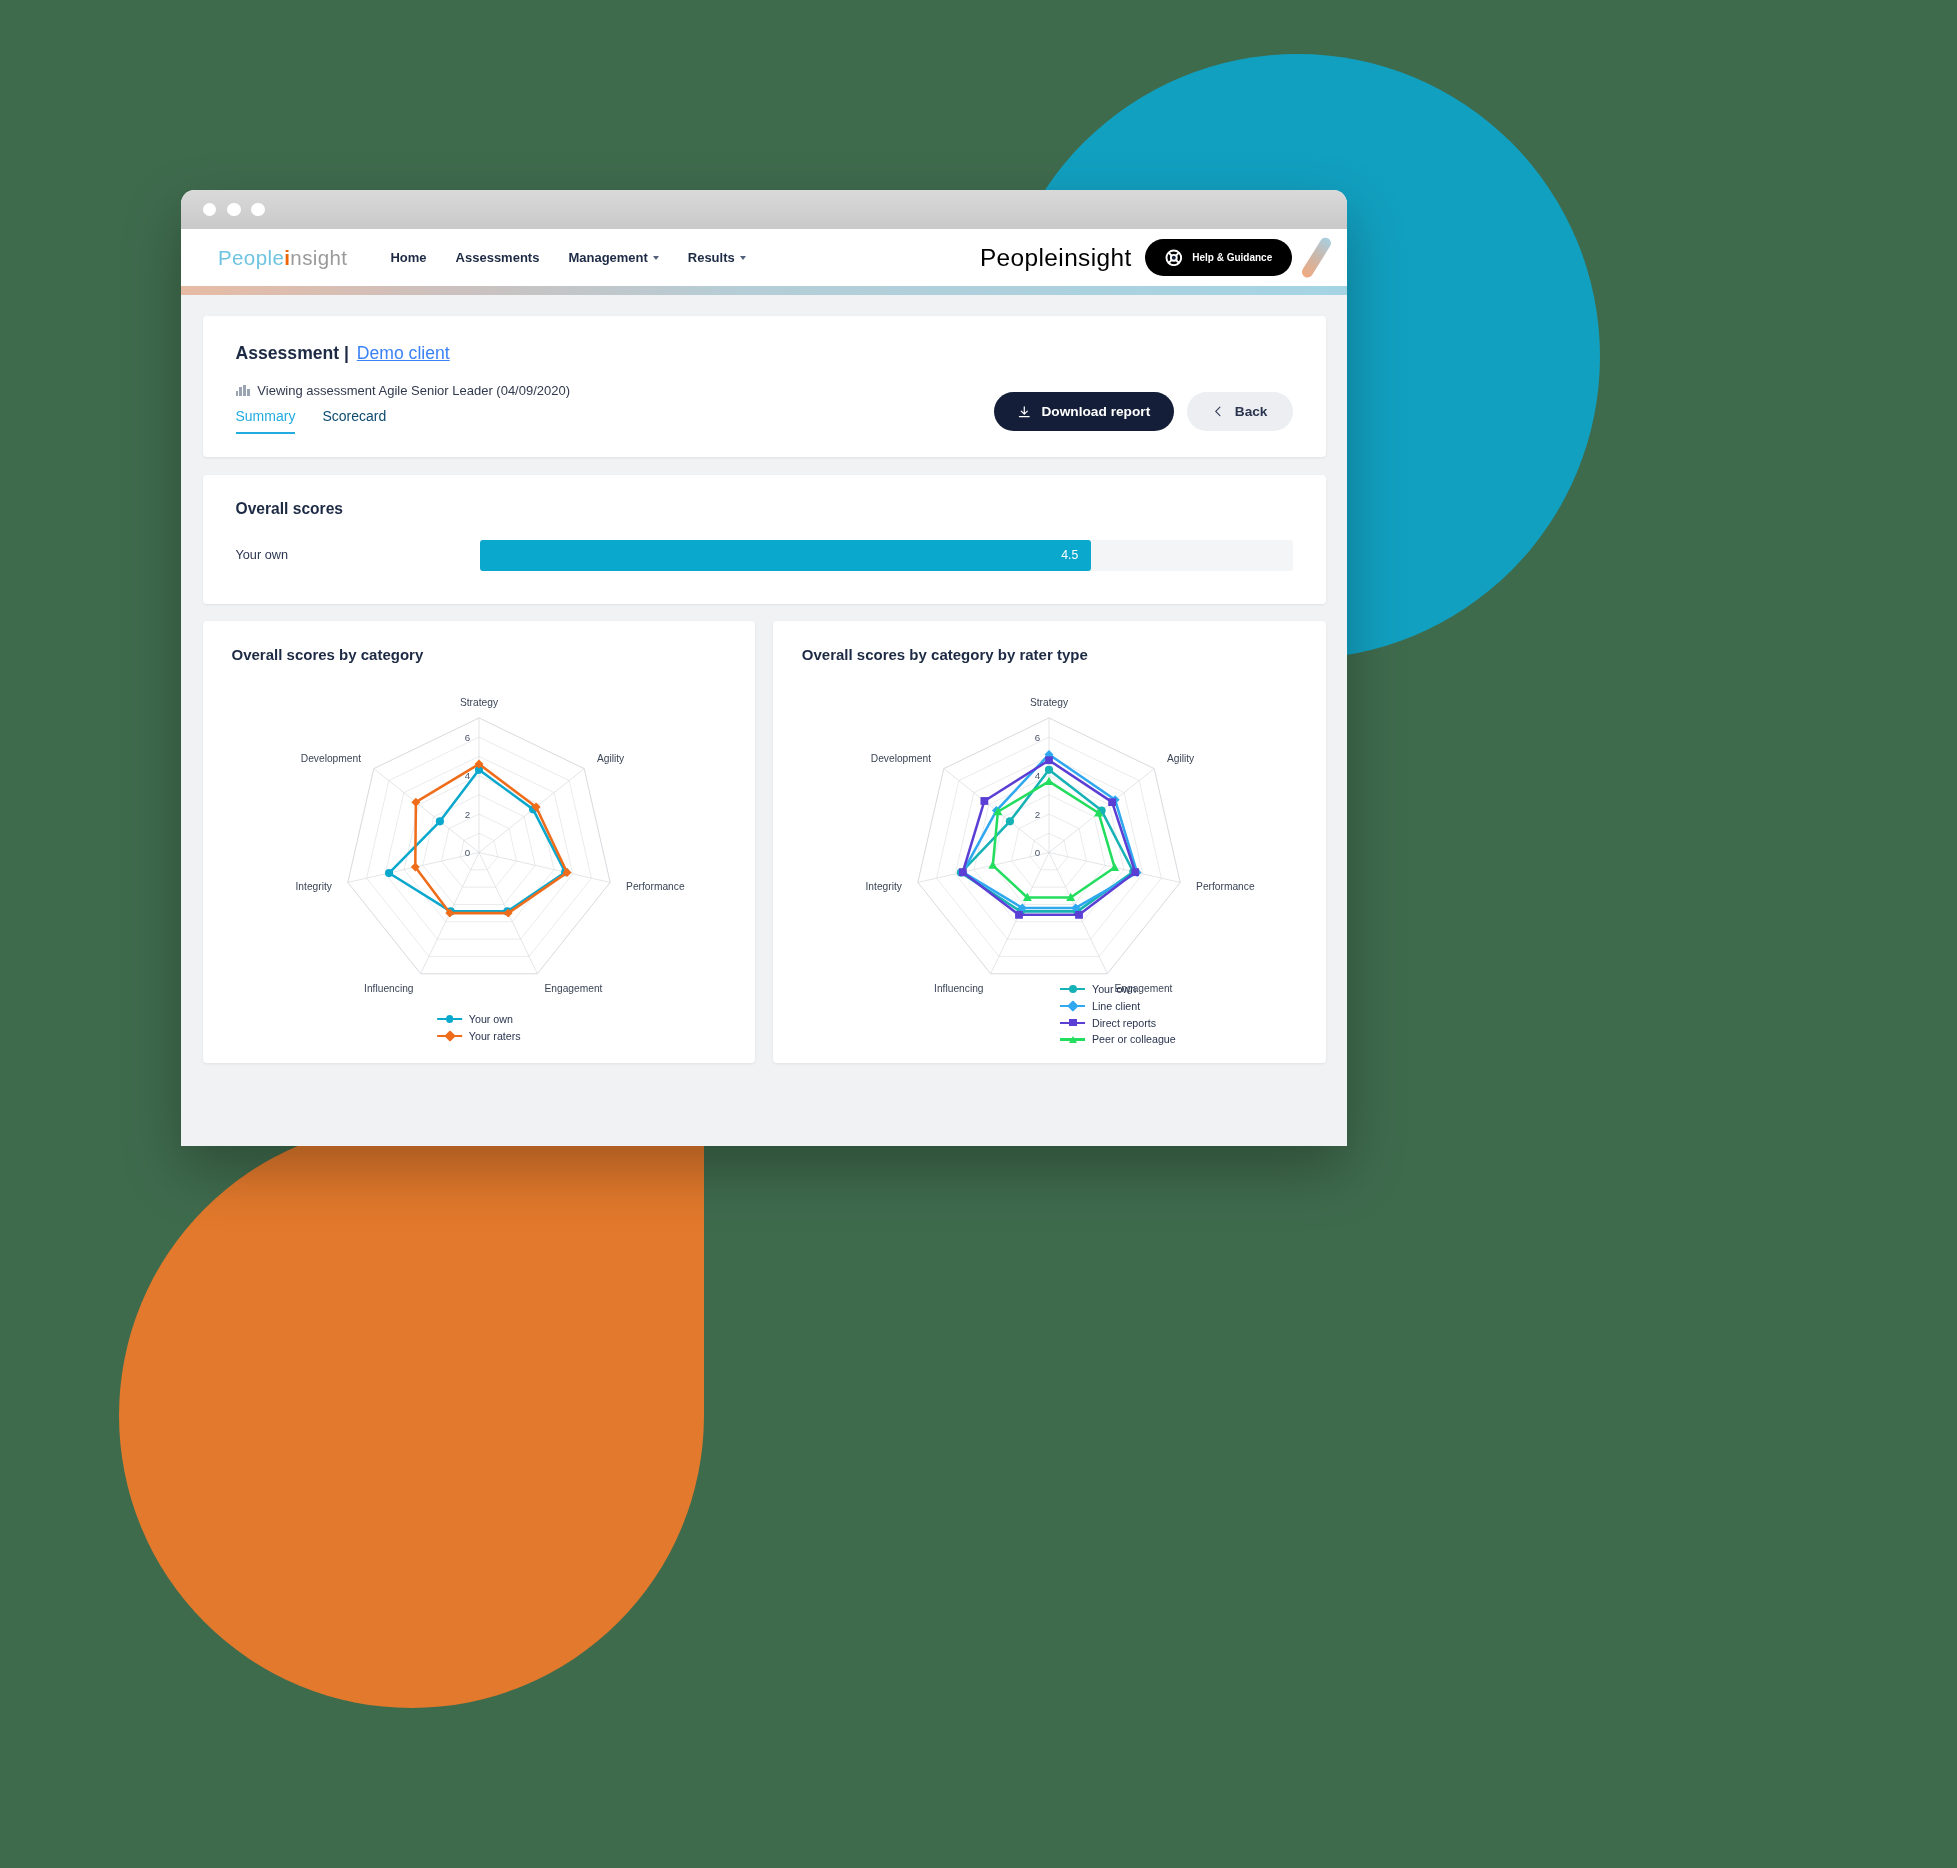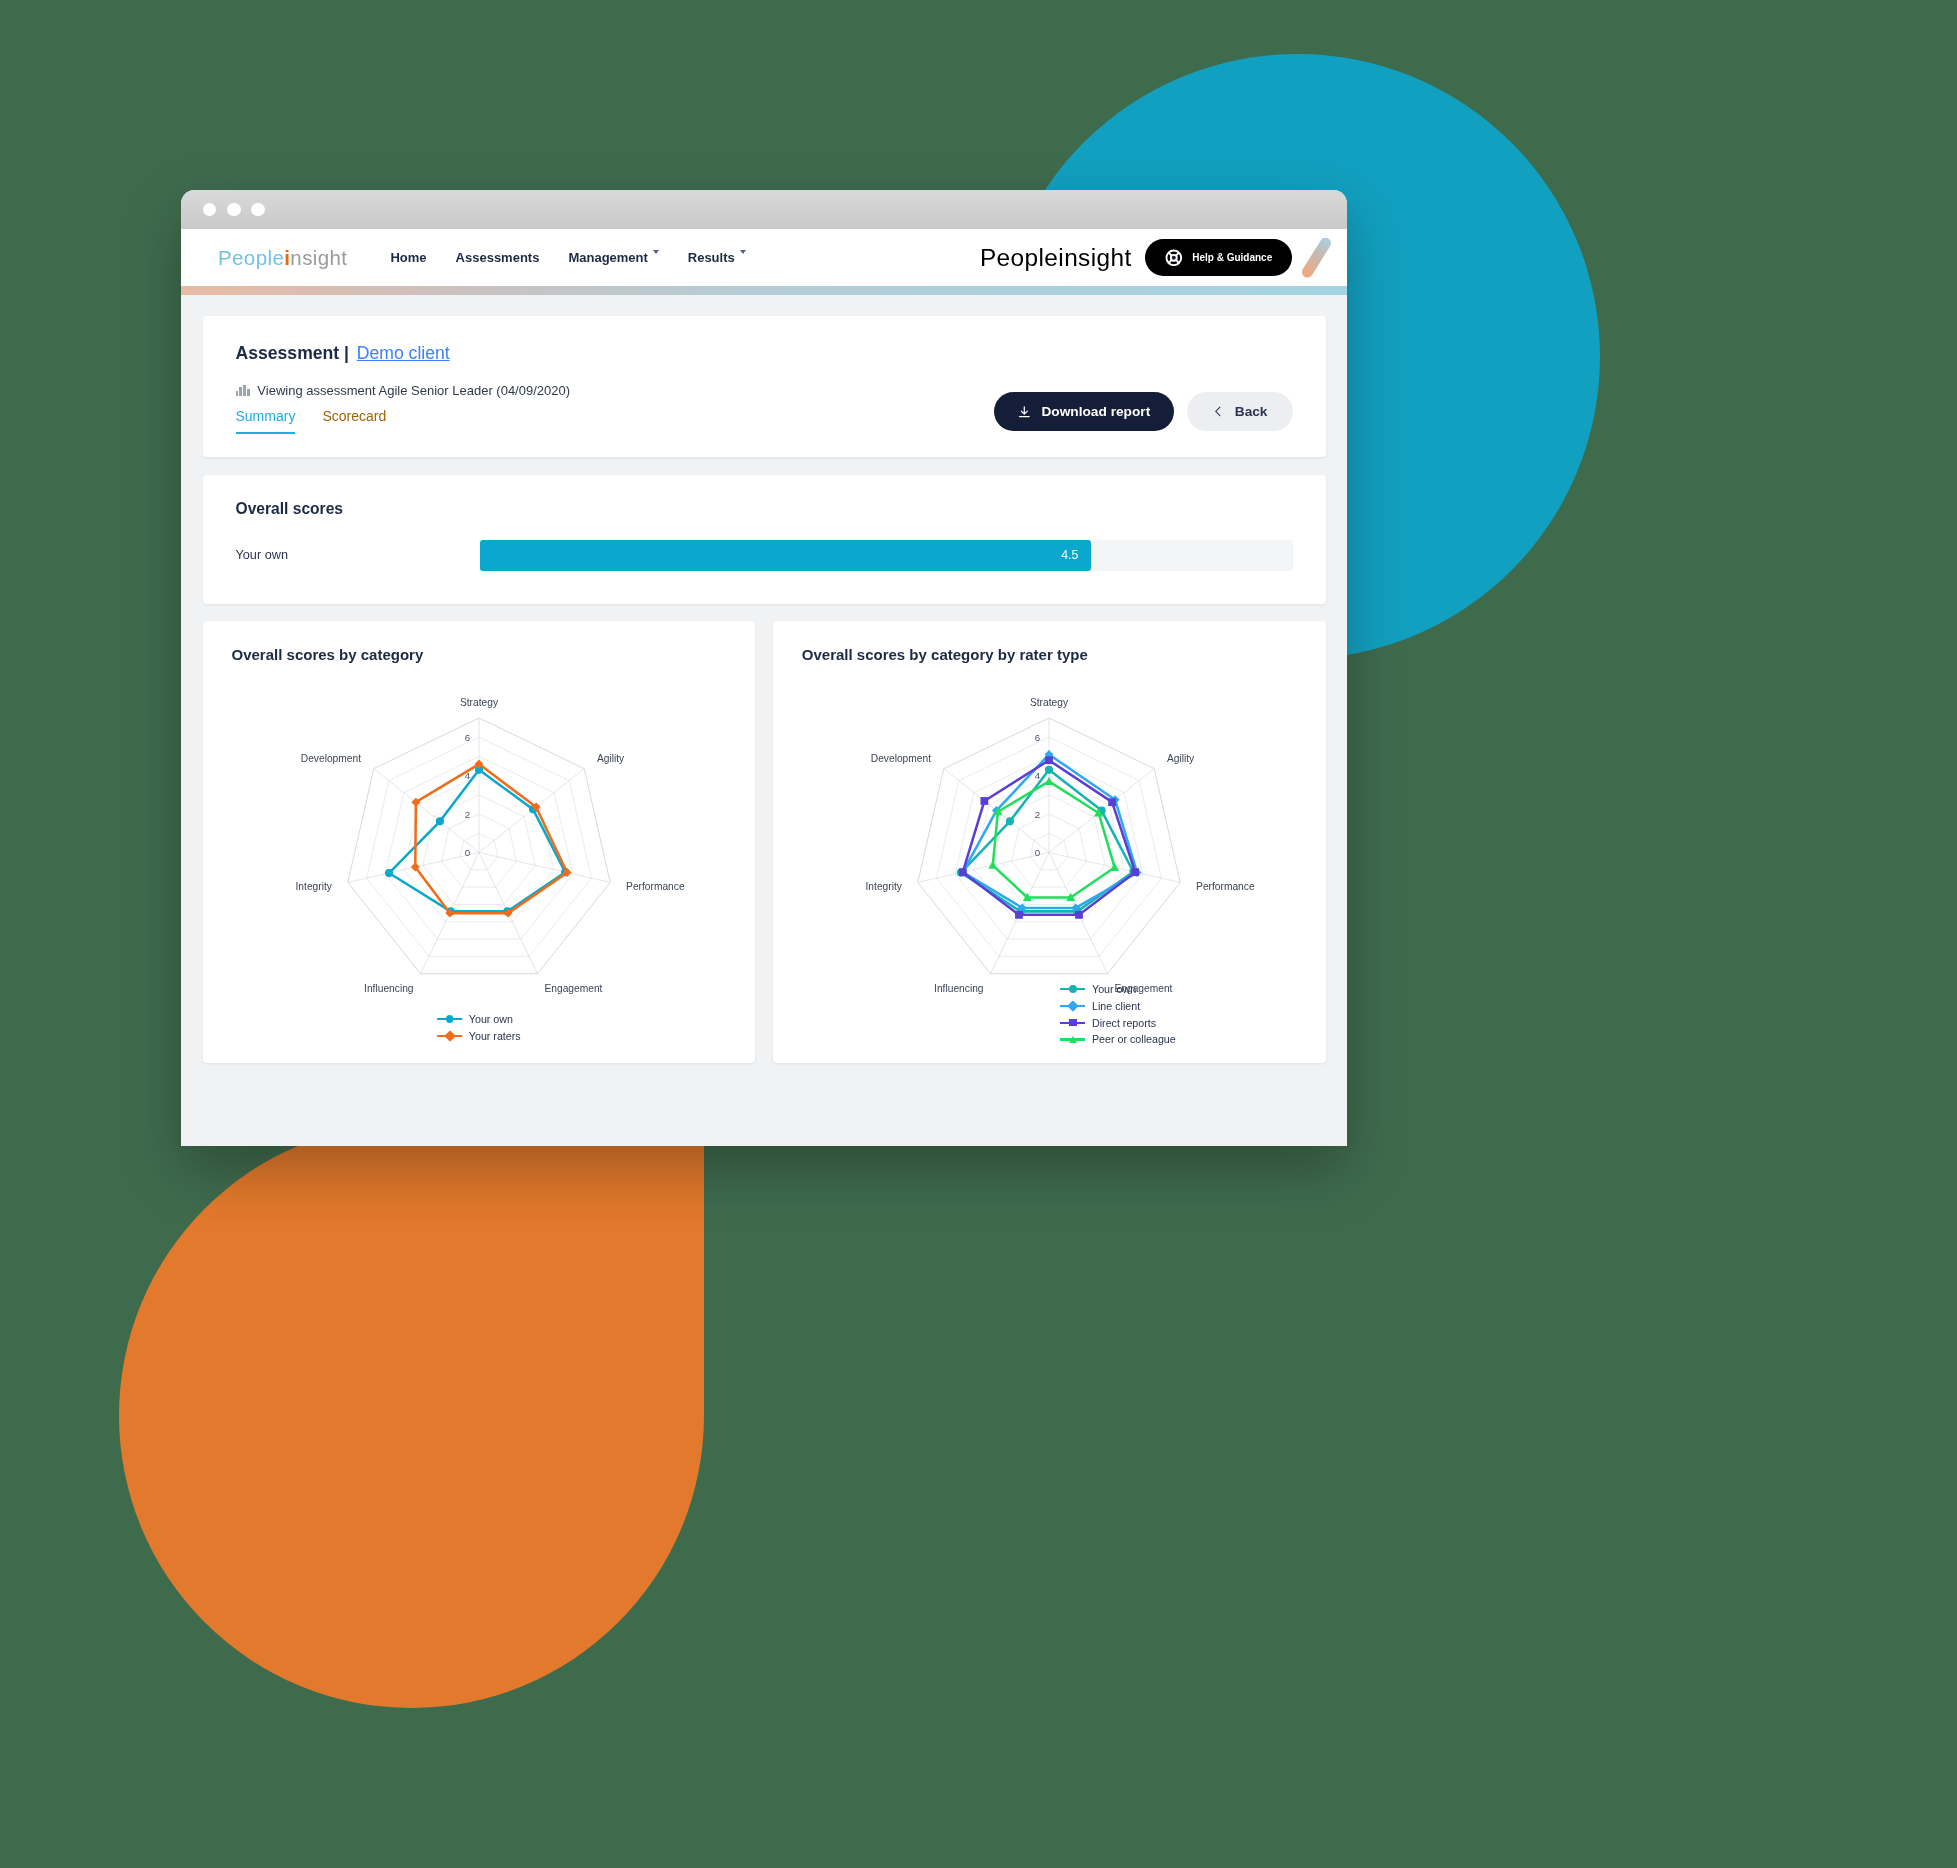--- a/index.html
+++ b/index.html
@@ -46,21 +46,21 @@
     display: flex; align-items: center; padding: 0 0 0 37px;
   }
   .brand-logo { font-size: 20.5px; letter-spacing: 0.4px; white-space: nowrap; }
   .brand-logo .b-people { color: #6ec4e0; }
   .brand-logo .b-i { color: #ec6608; font-weight: 700; }
   .brand-logo .b-insight { color: #9a9a9a; }
   .nav-links { display: flex; align-items: center; gap: 29px; margin-left: 43px; }
   .nav-link {
     font-size: 13px; font-weight: 700; color: #1d2a44;
     white-space: nowrap; cursor: pointer;
-    display: flex; gap: 4.9px;
+    display: flex; align-items: center; gap: 4.9px;
   }
   .caret {
     width: 0; height: 0; border-left: 3.9px solid transparent;
     border-right: 3.9px solid transparent; border-top: 4.9px solid #53607a;
   }
   .nav-right { margin-left: auto; display: flex; align-items: center; gap: 13.7px; padding-right: 25px; }
   .brand-logo-2 { font-size: 24.4px; letter-spacing: 0.4px; white-space: nowrap; }
   .help-btn {
     background: #000000; color: #fff; border: none; border-radius: 21.5px;
     height: 37px; padding: 0 19.5px; font-size: 10px; font-weight: 600;
@@ -84,21 +84,21 @@
   .card { background: #fff; border-radius: 3.9px; box-shadow: 0 1px 2.9px rgba(0,0,0,.07); }
 
   
   .card-header { padding: 27px 33px 23.4px 33px; margin-bottom: 17.6px; position: relative; }
   .assess-title { font-size: 17.6px; font-weight: 700; color: #1d2a44; display: flex; gap: 7.8px; align-items: flex-end; }
   .assess-title .client { color: #3b82f6; font-weight: 500; text-decoration: underline; }
   .assess-sub { font-size: 13px; color: #30394d; margin-top: 19px; display: flex; align-items: center; gap: 7.8px; }
   .bars-icon { display: flex; align-items: flex-end; gap: 1.5px; height: 10.7px; }
   .bars-icon i { width: 2.4px; background: #9aa3b2; display: block; }
   .tabs { display: flex; gap: 27px; margin-top: 10px; }
-  .tab { font-size: 14px; color: #a16207; padding-bottom: 7.8px; cursor: pointer; }
+  .tab { font-size: 14px; color: #0c4a6e; padding-bottom: 7.8px; cursor: pointer; }
   .tab.active { color: #22ace0; border-bottom: 2.4px solid #22ace0; }
   .header-actions { position: absolute; right: 33px; top: 76px; display: flex; gap: 13.7px; }
   .btn-dark {
     background: #151e38; color: #fff; border: none; border-radius: 21.5px; height: 39px;
     padding: 0 23.4px; font-size: 13.7px; font-weight: 600; display: flex; align-items: center; gap: 9.8px;
     font-family: "Liberation Sans", sans-serif; cursor: pointer; white-space: nowrap;
   }
   .btn-light {
     background: #eceef1; color: #2b3550; border: none; border-radius: 21.5px; height: 39px;
     padding: 0 25px; font-size: 13.7px; font-weight: 600; display: flex; align-items: center; gap: 9.8px;

